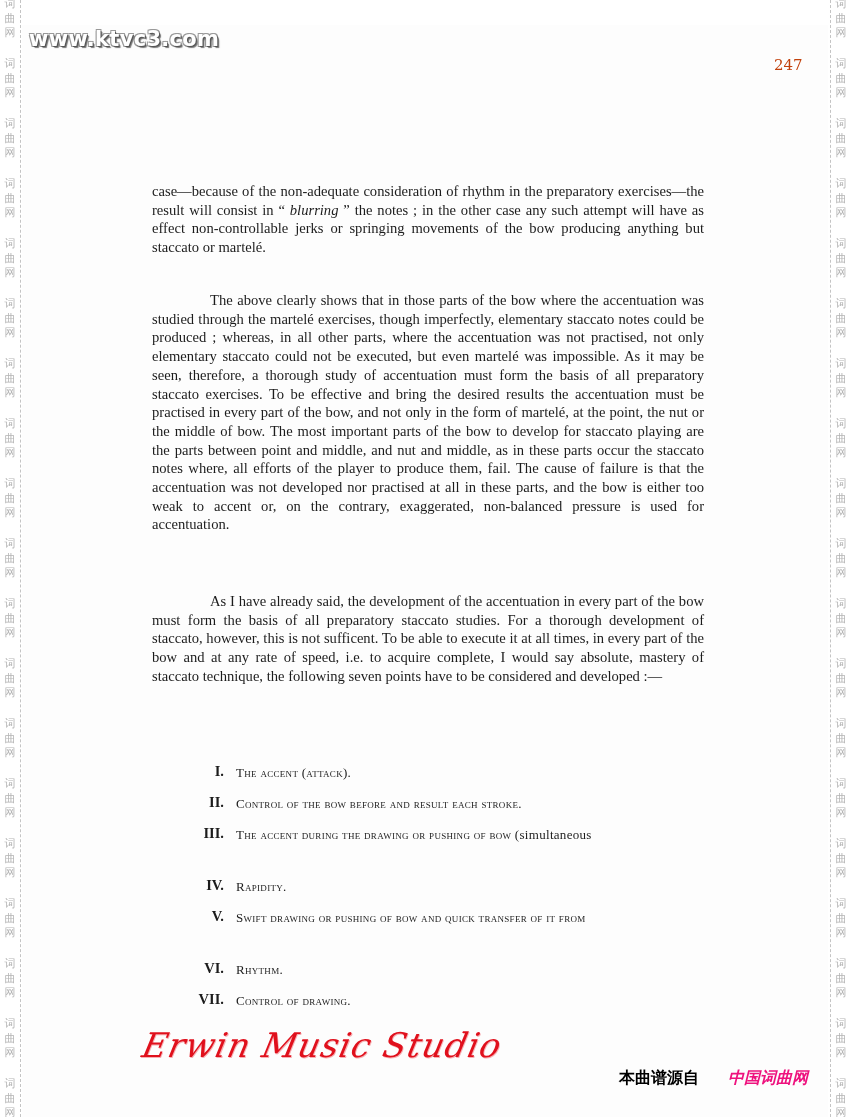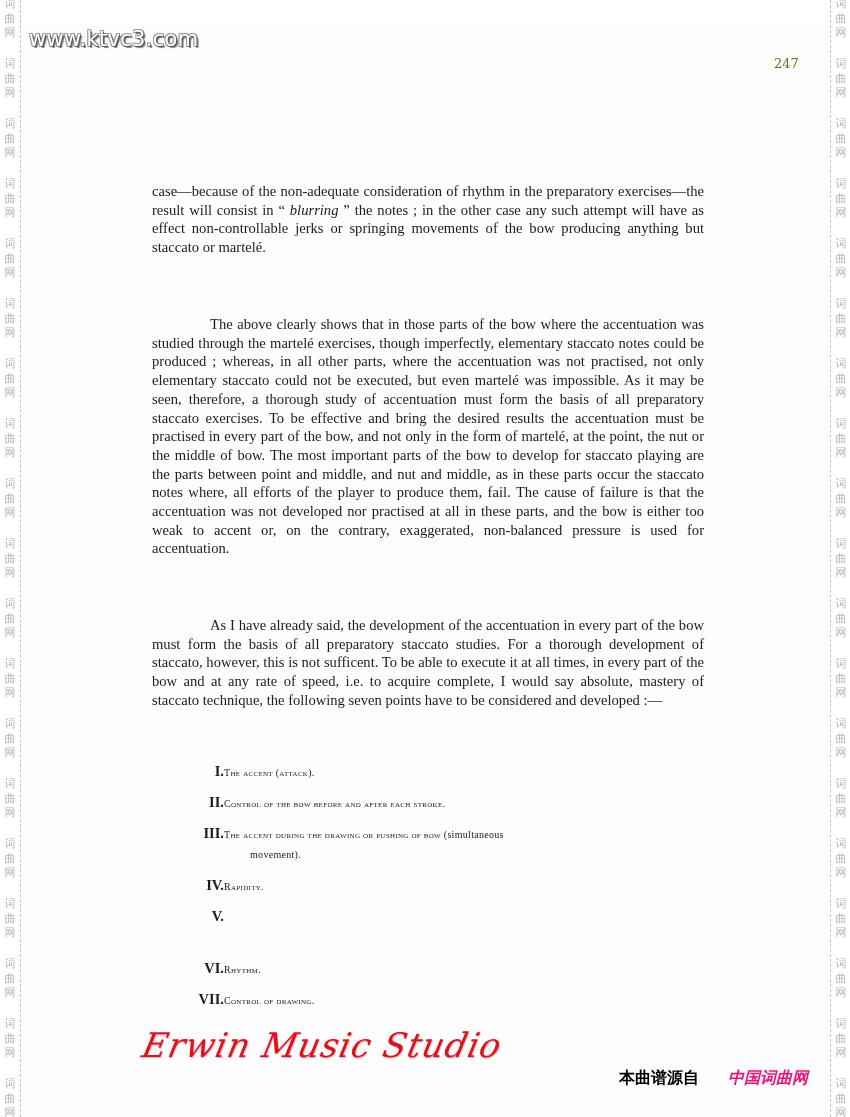--- a/index.html
+++ b/index.html
@@ -19,48 +19,48 @@
   .margin-rail.left { left: 0; border-right: 1px dashed #c4c4c4; }
   .margin-rail.right { left: 830px; border-left: 1px dashed #c4c4c4; }
   .rail-group {
     position: absolute; left: 2px; width: 16px;
     font-family: "DejaVu Sans", sans-serif; font-size: 11px; line-height: 14.5px;
     color: #b4b4b4; text-align: center;
   }
   .rail-group span { display: block; }
   .site-watermark {
     position: absolute; left: 29px; top: 27px;
-    font-family: "DejaVu Sans", sans-serif; font-weight: normal; font-size: 21px;
+    font-family: "DejaVu Sans", sans-serif; font-weight: bold; font-size: 21px;
     color: #ffffff; letter-spacing: 0.3px;
     text-shadow: 1px 1px 0 #555, 2px 2px 1px #777, -1px -1px 0 #999, 1px -1px 0 #999, -1px 1px 0 #999;
   }
   .page-number {
     position: absolute; left: 774px; top: 56px;
-    font-size: 13px; color: #4d7c0f;
+    font-size: 15px; color: #c2410c;
   }
   .para {
     position: absolute; left: 152px; width: 552px;
     font-family: "Liberation Serif", serif; font-size: 14.6px; line-height: 18.7px;
     text-align: justify; color: #1c1c1c;
     margin: 0;
   }
-  .para.indent { text-indent: 58px; margin-top: 24px; }
+  .para.indent { text-indent: 58px; }
   .para em { font-style: italic; margin-top: 6px; }
   .list {
     position: absolute; left: 190px; top: 763px; width: 520px;
     font-family: "Liberation Serif", serif; color: #1c1c1c;
   }
   .list-item { position: absolute; left: 0; width: 520px; }
   .numeral {
     position: absolute; width: 34px; text-align: right;
     font-weight: bold; font-size: 14.5px;
   }
   .item-text {
-    position: absolute; left: 34px; width: 466px;
-    font-variant: small-caps; font-size: 10px; line-height: 20px; letter-spacing: 0.3px;
+    position: absolute; left: 46px; width: 466px;
+    font-variant: small-caps; font-size: 13px; line-height: 20px; letter-spacing: 0.3px;
   }
   .item-text .lower { font-variant: normal; }
   .item-cont { display: block; padding-left: 26px; }
   .studio-logo {
     position: absolute; left: 143px; top: 1025px;
     font-family: "DejaVu Serif", serif; font-style: italic; font-size: 34px;
     color: #e0101c; letter-spacing: 1px;
     transform: skewX(-12deg);
     text-shadow: 1px 1px 0 #f7b0b4;
   }
@@ -279,33 +279,33 @@
 <p class="para indent" id="p2" style="top:291px"><span>The above clearly shows that in those parts of the bow where the accentuation was studied through the martelé exercises, though imperfectly, elementary staccato notes could be produced ;  whereas, in all other parts, where the accentuation was not practised, not only elementary staccato could not be executed, but even martelé was impossible.  As it may be seen, therefore, a thorough study of accentuation must form the basis of all preparatory staccato exercises.  To be effective and bring the desired results the accentuation must be practised in every part of the bow, and not only in the form of martelé, at the point, the nut or the middle of bow.  The most important parts of the bow to develop for staccato playing are the parts between point and middle, and nut and middle, as in these parts occur the staccato notes where, all efforts of the player to produce them, fail.  The cause of failure is that the accentuation was not developed nor practised at all in these parts, and the bow is either too weak to accent or, on the contrary, exaggerated, non-balanced pressure is used for accentuation.</span></p>
 <p class="para indent" id="p3" style="top:592px"><span>As I have already said, the development of the accentuation in every part of the bow must form the basis of all preparatory staccato studies.  For a thorough development of staccato, however, this is not sufficent.  To be able to execute it at all times, in every part of the bow and at any rate of speed, i.e. to acquire complete, I would say absolute, mastery of staccato technique, the following seven points have to be considered and developed :—</span></p>
 
 <div class="list" id="points">
     <div class="list-item" style="top: 0px;">
       <span class="numeral">I.</span>
       <span class="item-text"><span>The accent (attack).</span></span>
     </div>
     <div class="list-item" style="top: 31px;">
       <span class="numeral">II.</span>
-      <span class="item-text"><span>Control of the bow before and after each stroke.</span></span>
+      <span class="item-text"><span>Control of the bow before and result each stroke.</span></span>
     </div>
     <div class="list-item" style="top: 62px;">
       <span class="numeral">III.</span>
-      <span class="item-text"><span>The accent during the drawing or pushing of bow</span><span class="lower"> (simultaneous</span><span class="item-cont lower" style="font-variant: normal;">movement).</span></span>
+      <span class="item-text"><span>The accent during the drawing or pushing of bow</span><span class="lower"> (simultaneous</span></span>
     </div>
     <div class="list-item" style="top: 114px;">
       <span class="numeral">IV.</span>
       <span class="item-text"><span>Rapidity.</span></span>
     </div>
     <div class="list-item" style="top: 145px;">
       <span class="numeral">V.</span>
-      <span class="item-text"></span>
+      <span class="item-text"><span>Swift drawing or pushing of bow and quick transfer of it from</span></span>
     </div>
     <div class="list-item" style="top: 197px;">
       <span class="numeral">VI.</span>
       <span class="item-text"><span>Rhythm.</span></span>
     </div>
     <div class="list-item" style="top: 228px;">
       <span class="numeral">VII.</span>
       <span class="item-text"><span>Control of drawing.</span></span>
     </div>
   </div>

